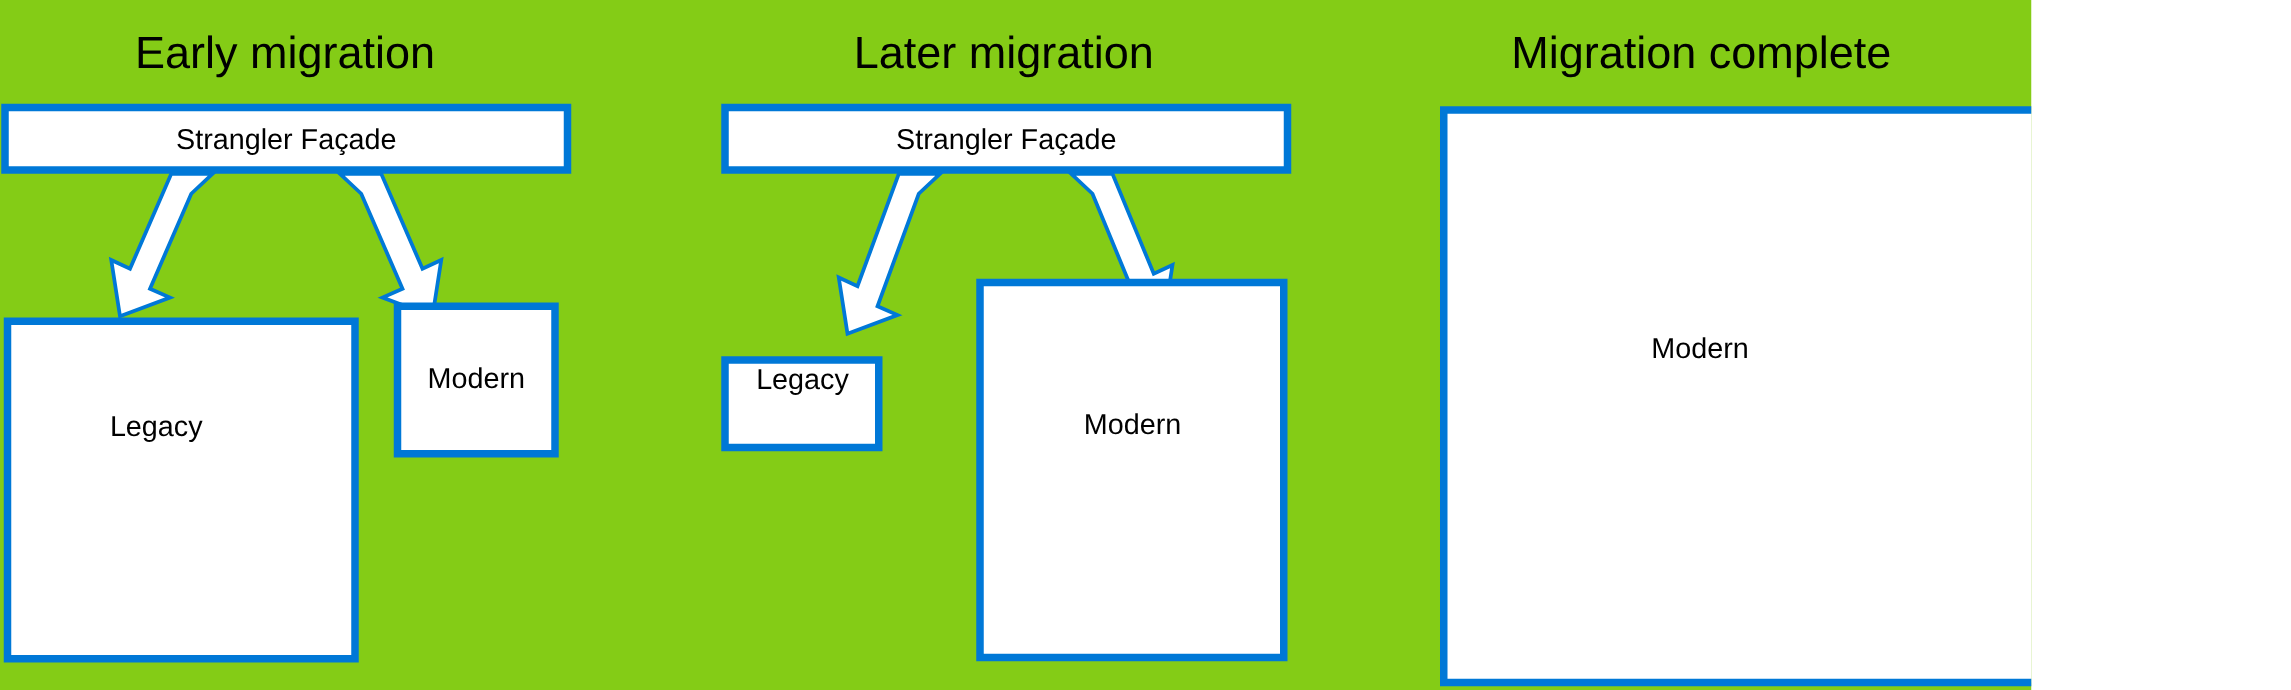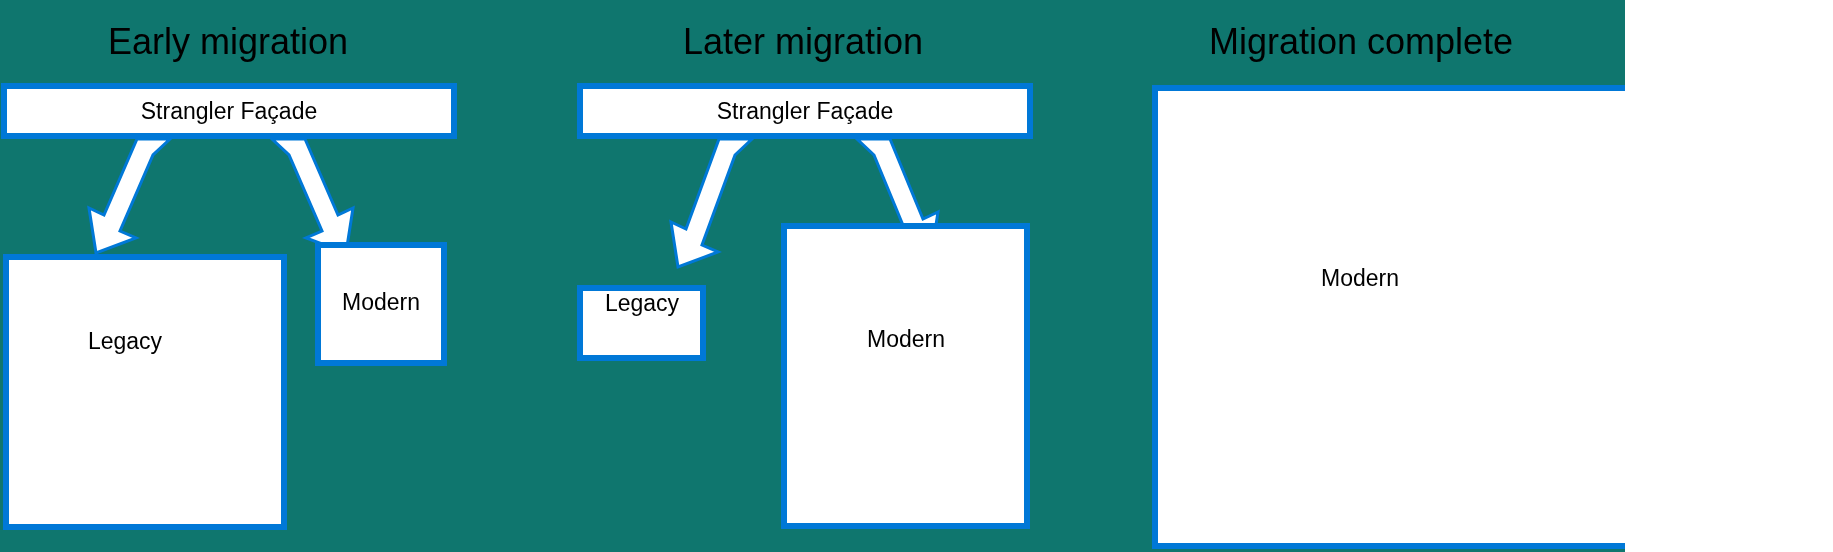--- a/index.html
+++ b/index.html
@@ -8,21 +8,21 @@
     background: #ffffff;
   }
   body {
     font-family: "Liberation Sans", sans-serif;
     color: #000000;
   }
   #diagram-root {
     position: relative;
     width: 1625px;
     height: 552px;
-    background: #0f766e;
+    background: #84cc16;
     overflow: hidden;
   }
   svg.diagram-canvas {
     position: absolute;
     top: 0;
     left: 0;
     width: 1833px;
     height: 552px;
     display: block;
   }

